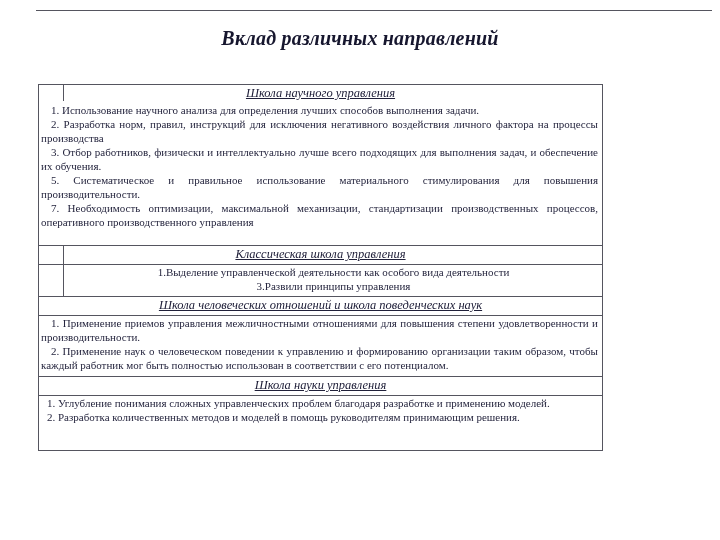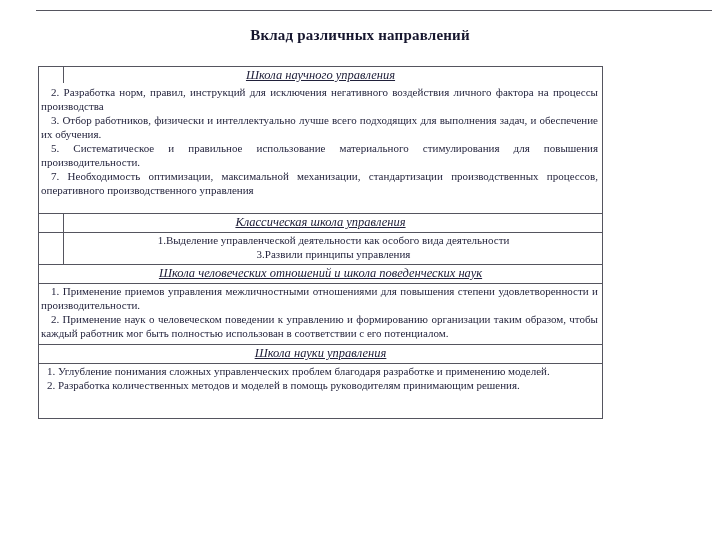--- a/index.html
+++ b/index.html
@@ -11,26 +11,26 @@
   }
   .page { position:relative; width:720px; height:540px; background:#ffffff; overflow:hidden; }
 
   .top-rule {
     position:absolute; left:36px; top:10px; width:676px;
     border-top:1px solid #55555f;
   }
 
   .title {
     position:absolute; left:0; top:27px; width:720px;
-    text-align:center; font-size:15px; font-weight:bold; 
+    text-align:center; font-size:20px; font-weight:bold; font-style:italic;
     color:#16162e; letter-spacing:0.2px;
   }
 
   .table {
-    position:absolute; left:38px; top:66px; width:565px;
+    position:absolute; left:38px; top:84px; width:565px;
     border:1px solid #55555f;
     background:#ffffff;
   }
 
   section { position:relative; }
 
   .sec-header {
     text-align:center; font-style:italic; font-size:12.5px; line-height:15px;
     padding:1px 0 2px 0; color:#20203a;
   }
@@ -76,20 +76,21 @@
 
   <div class="title">Вклад различных направлений</div>
 
   <div class="table">
 
     <section class="sec1">
       <div class="sec-header">
         <span class="hdr">Школа научного управления</span>
       </div>
       <div class="sec-body">
+        <p class="item indent">1. Использование научного анализа для определения лучших способов выполнения задачи.</p>
         <p class="item indent">2. Разработка норм, правил, инструкций для исключения негативного воздействия личного фактора на процессы производства</p>
         <p class="item indent">3. Отбор работников, физически и интеллектуально лучше всего подходящих для выполнения задач, и обеспечение их обучения.</p>
         <p class="item indent">5. Систематическое и правильное использование материального стимулирования для повышения производительности.</p>
         <p class="item indent">7. Необходимость оптимизации, максимальной механизации, стандартизации производственных процессов, оперативного производственного управления</p>
       </div>
     </section>
 
     <section class="sec2">
       <div class="sec-header">
         <span class="hdr">Классическая школа управления</span>

